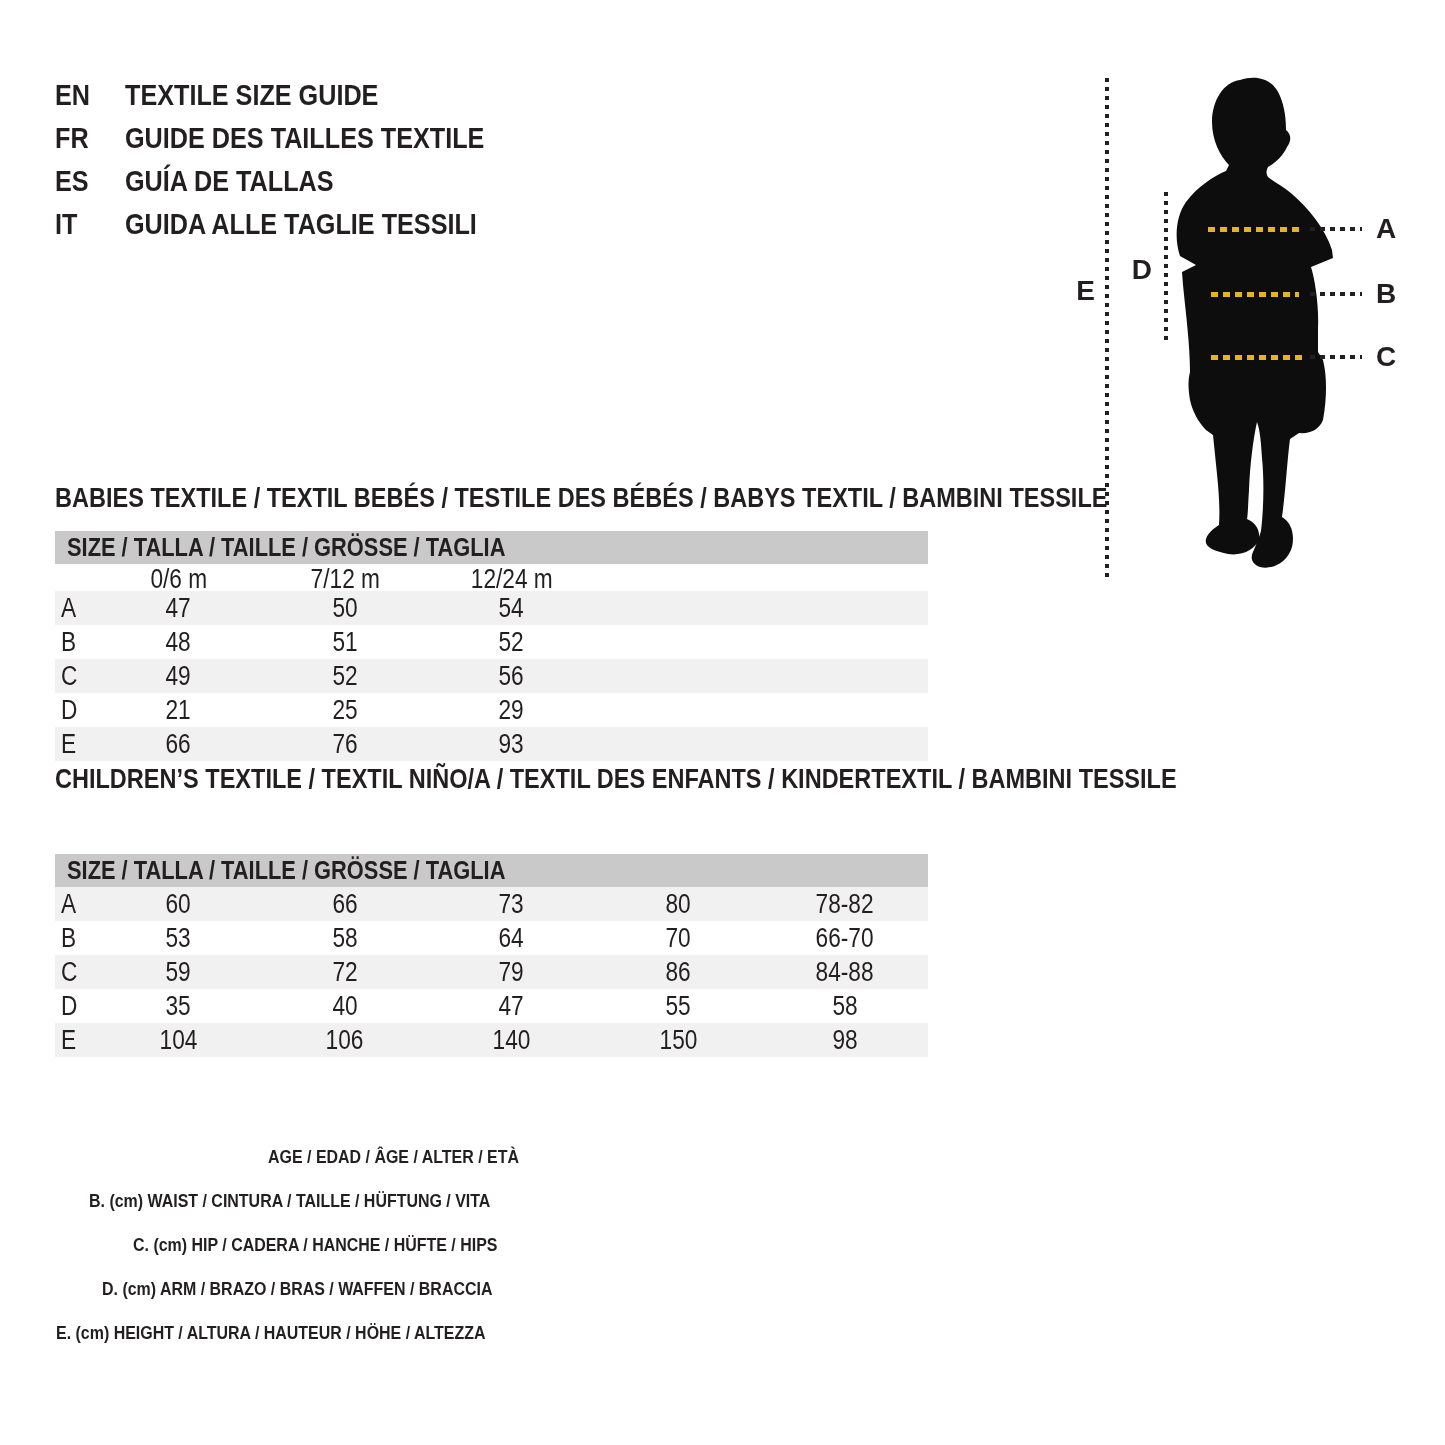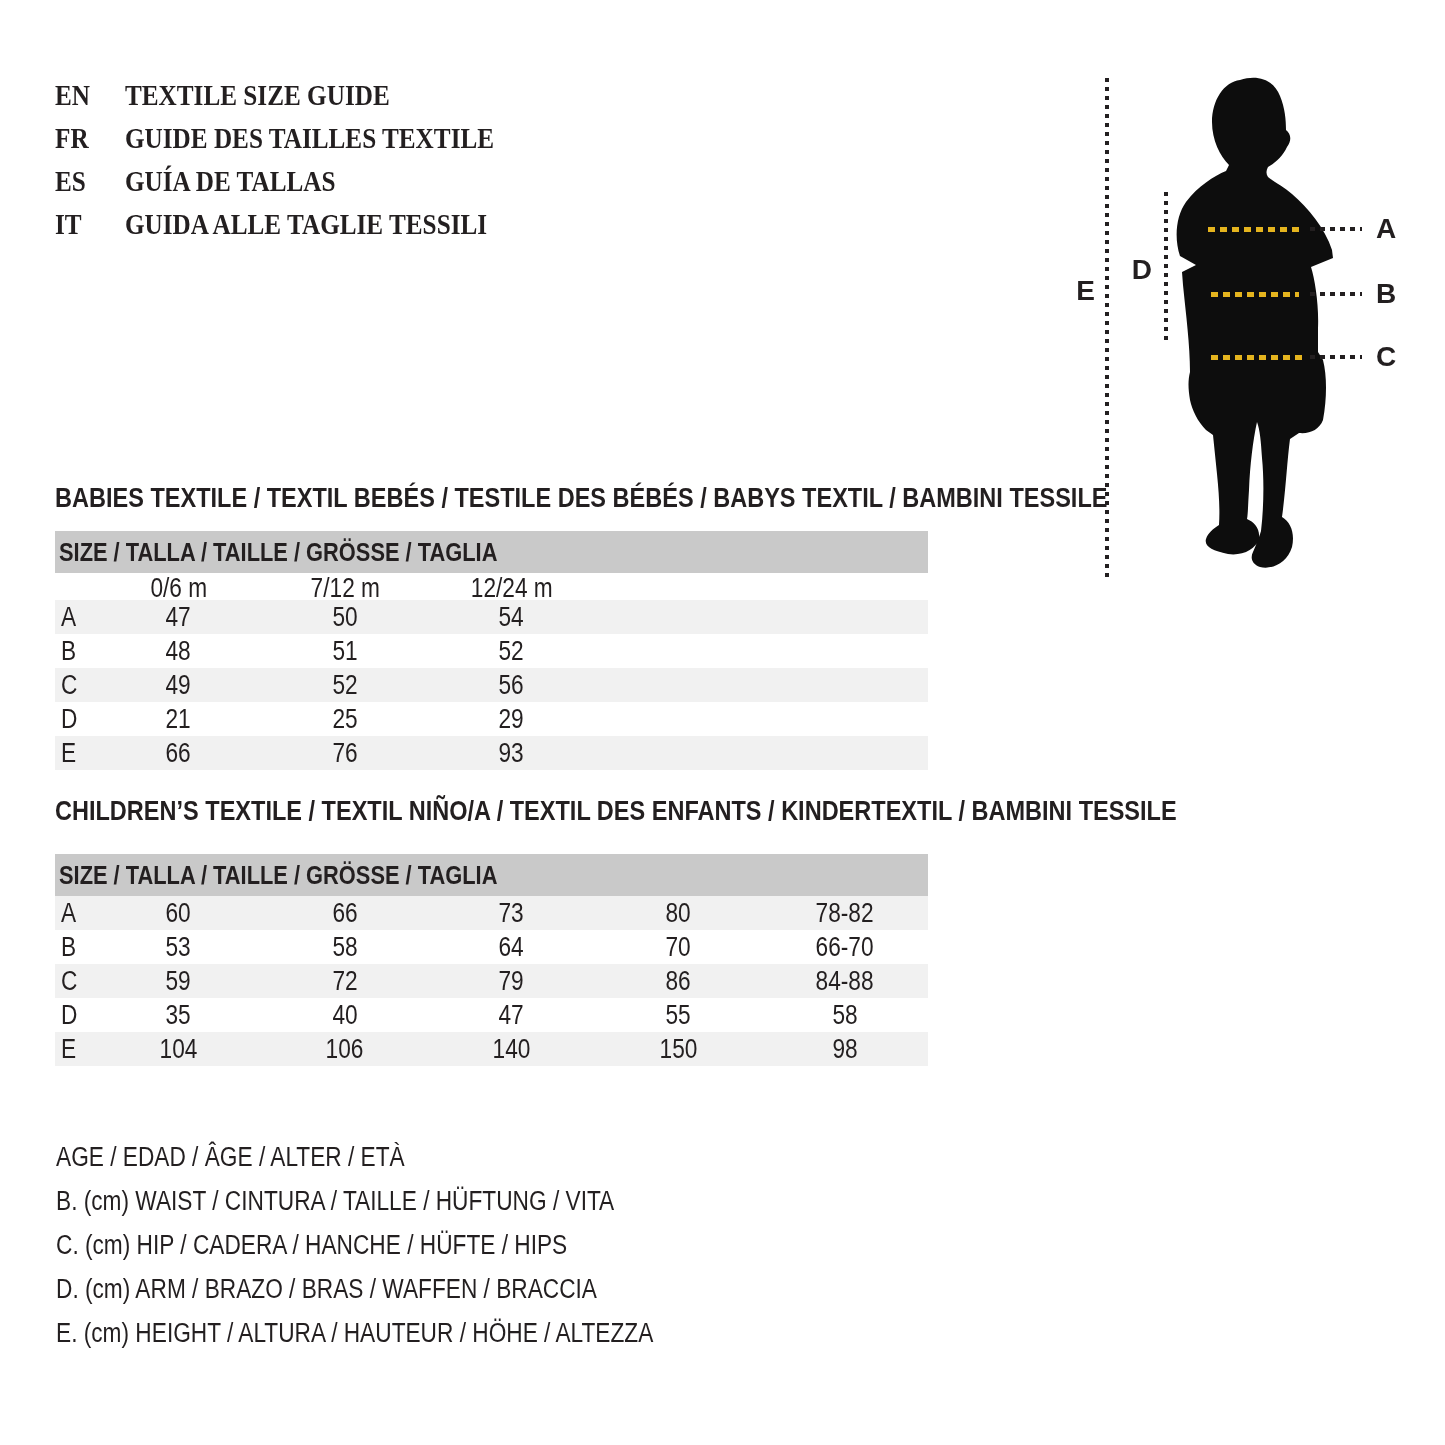--- a/index.html
+++ b/index.html
@@ -7,41 +7,41 @@
     width:1445px; height:1445px; position:relative; background:#ffffff;
     font-family:"Liberation Sans","DejaVu Sans",sans-serif;
     color:#231f20; overflow:hidden;
   }
   .abs { position:absolute; }
   .cnd-l { display:inline-block; transform:scaleX(.84); transform-origin:0 50%; white-space:nowrap; }
   .cnd-c { display:inline-block; transform:scaleX(.84); transform-origin:50% 50%; white-space:nowrap; }
 
   
   .lang-block { left:55px; top:73px; }
-  .lang-line { height:43px; line-height:43px; font-size:30px; font-weight:700;font-family:Liberation Serif, serif; }
+  .lang-line { height:43px; line-height:43px; font-size:30px; font-weight:700; }
   .lang-code { display:inline-block; width:70px; }
 
   
   .section-title { left:55px; font-size:28px; font-weight:700; line-height:30px; }
 
   
   .tbl { left:55px; width:873px; }
-  .size-bar { height:42px; background:#c9c9c9; display:flex; align-items:center;
-              padding-left:4px; box-sizing:border-box; font-size:26px; font-weight:700; }
+  .size-bar { height:33px; background:#c9c9c9; display:flex; align-items:center;
+              padding-left:12px; box-sizing:border-box; font-size:26px; font-weight:700; }
   .trow { display:grid; grid-template-columns:40px repeat(5,1fr); align-items:center;
           height:34px; font-size:27px; font-weight:400; }
   .thead-b { height:27px; }
   .thead-c { height:33px; }
   .band { background:#f1f1f1; }
   .cell { text-align:center; }
   .cell.lbl { text-align:left; padding-left:6px; }
 
   
   .legend { left:56px; top:1135px; }
-  .legend-line { height:44px; line-height:44px; font-size:27px; font-weight:400; }
+  .legend-line { height:44px; line-height:44px; font-size:19px; font-weight:700;text-align:right; }
 
   
   .vdash { width:4px; background:repeating-linear-gradient(to bottom,#231f20 0 4px,transparent 4px 9px); }
   .hdash-y { height:5px; background:repeating-linear-gradient(to right,#e5b41e 0 7px,transparent 7px 12px); }
   .hdash-k { height:4px; background:repeating-linear-gradient(to right,#231f20 0 5px,transparent 5px 10px); }
   .mlabel { font-size:28px; font-weight:700; line-height:34px; }
   .silhouette { left:1140px; top:70px; width:220px; height:510px; }
 </style>
 </head>
 <body>
@@ -171,21 +171,21 @@
   <div class="trow band">
     <div class="cell lbl"><span class="cnd-l">E</span></div>
     <div class="cell"><span class="cnd-c">66</span></div>
     <div class="cell"><span class="cnd-c">76</span></div>
     <div class="cell"><span class="cnd-c">93</span></div>
     <div class="cell"></div>
       <div class="cell"></div>
   </div>
 </div>
 
-<div class="abs section-title" style="top:796px;">
+<div class="abs section-title" style="top:764px;">
   <span class="cnd-l">CHILDREN’S TEXTILE / TEXTIL NIÑO/A / TEXTIL DES ENFANTS / KINDERTEXTIL / BAMBINI TESSILE</span>
 </div>
 
 <div class="abs tbl" style="top:854px;">
   <div class="size-bar">
     <span class="cnd-l">SIZE / TALLA / TAILLE / GRÖSSE / TAGLIA</span>
   </div>
   <div class="trow band">
     <div class="cell lbl"><span class="cnd-l">A</span></div>
     <div class="cell"><span class="cnd-c">60</span></div>

